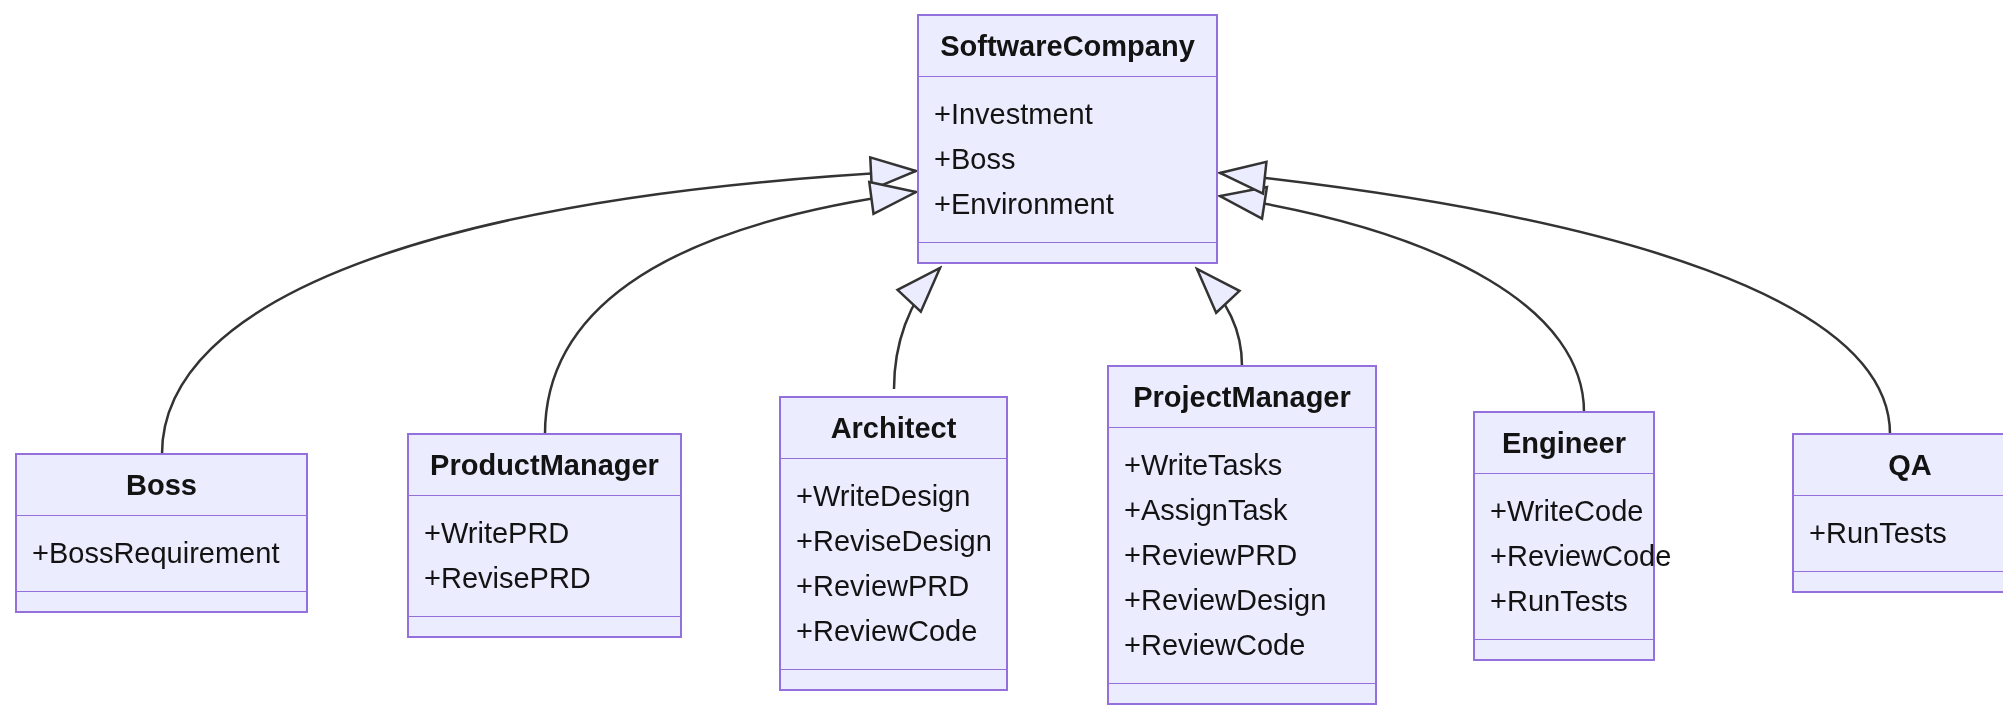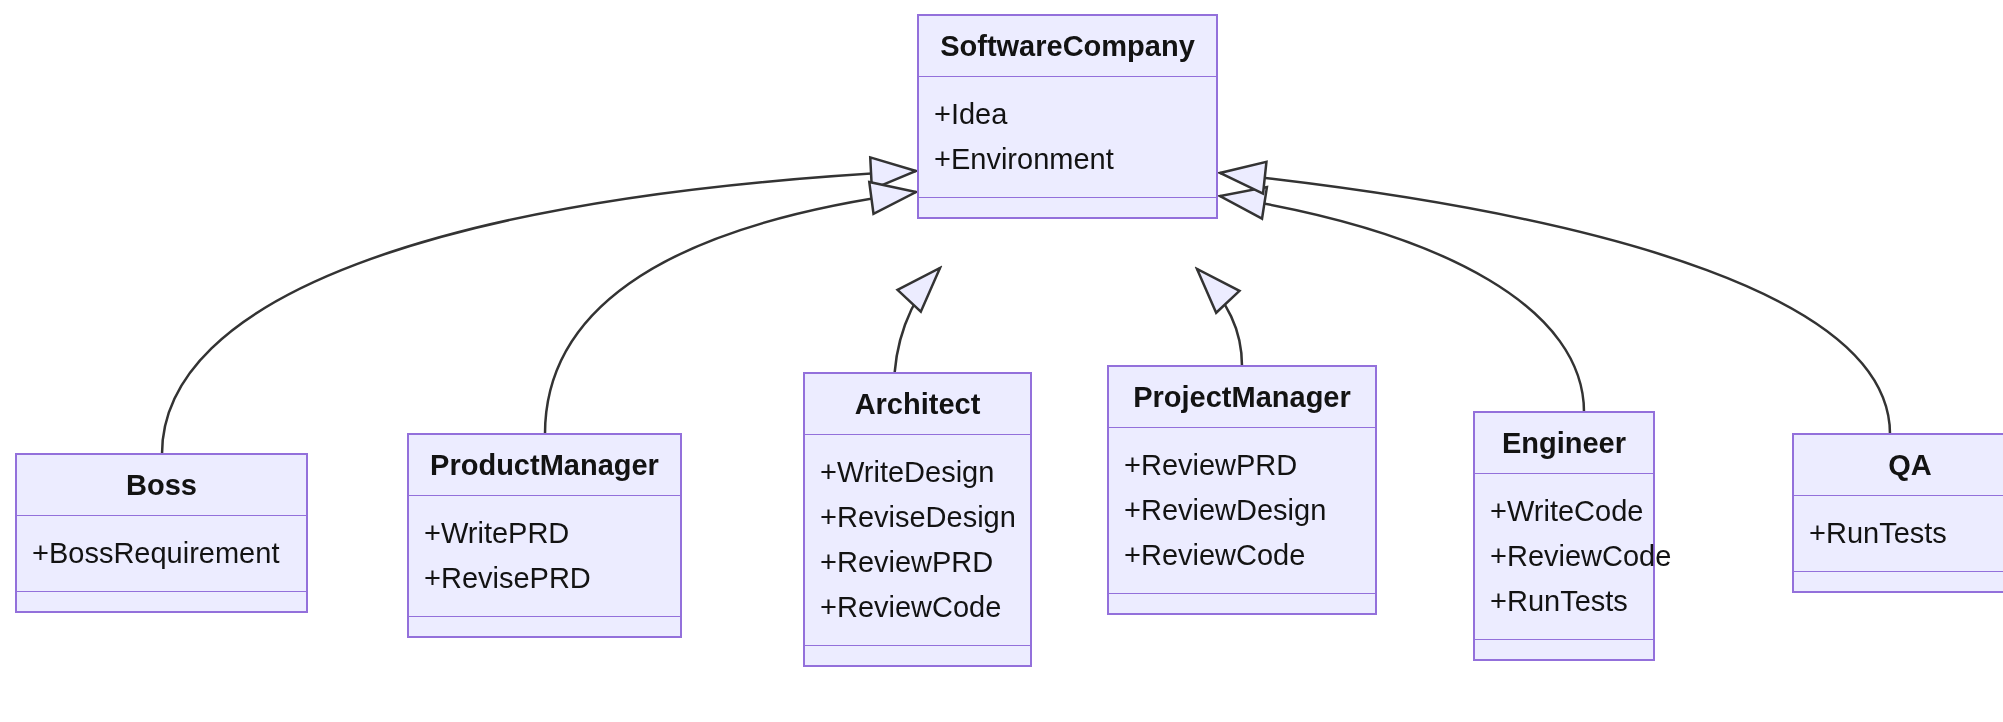--- a/index.html
+++ b/index.html
@@ -73,53 +73,56 @@
         <path class="edge" d="M 894 389 C 894 345 908 302 940 268" marker-end="url(#arrow-inherit)"></path>
         <path class="edge" d="M 1242 366 C 1242 330 1228 302 1197 269" marker-end="url(#arrow-inherit)"></path>
         <path class="edge" d="M 1584 412 C 1584 312 1452 232 1220 196" marker-end="url(#arrow-inherit)"></path>
         <path class="edge" d="M 1890 434 C 1890 302 1625 216 1220 173" marker-end="url(#arrow-inherit)"></path>
       </g>
   </svg>
 
 <div class="class-box" style="left: 917px; top: 14px; width: 301px;">
       <div class="class-title">SoftwareCompany</div>
       <div class="class-attrs">
-        <div class="member">+Idea</div>
+        <div class="member">+Investment</div>
+        <div class="member">+Boss</div>
         <div class="member">+Environment</div>
       </div>
       <div class="class-methods"></div>
     </div>
     <div class="class-box" style="left: 15px; top: 453px; width: 293px;">
       <div class="class-title">Boss</div>
       <div class="class-attrs">
         <div class="member">+BossRequirement</div>
       </div>
       <div class="class-methods"></div>
     </div>
     <div class="class-box" style="left: 407px; top: 433px; width: 275px;">
       <div class="class-title">ProductManager</div>
       <div class="class-attrs">
         <div class="member">+WritePRD</div>
         <div class="member">+RevisePRD</div>
       </div>
       <div class="class-methods"></div>
     </div>
-    <div class="class-box" style="left: 779px; top: 372px; width: 229px; margin-left: 24px;">
+    <div class="class-box" style="left: 779px; top: 396px; width: 229px;">
       <div class="class-title">Architect</div>
       <div class="class-attrs">
         <div class="member">+WriteDesign</div>
         <div class="member">+ReviseDesign</div>
         <div class="member">+ReviewPRD</div>
         <div class="member">+ReviewCode</div>
       </div>
       <div class="class-methods"></div>
     </div>
     <div class="class-box" style="left: 1107px; top: 365px; width: 270px;">
       <div class="class-title">ProjectManager</div>
       <div class="class-attrs">
+        <div class="member">+WriteTasks</div>
+        <div class="member">+AssignTask</div>
         <div class="member">+ReviewPRD</div>
         <div class="member">+ReviewDesign</div>
         <div class="member">+ReviewCode</div>
       </div>
       <div class="class-methods"></div>
     </div>
     <div class="class-box" style="left: 1473px; top: 411px; width: 182px;">
       <div class="class-title">Engineer</div>
       <div class="class-attrs">
         <div class="member">+WriteCode</div>

